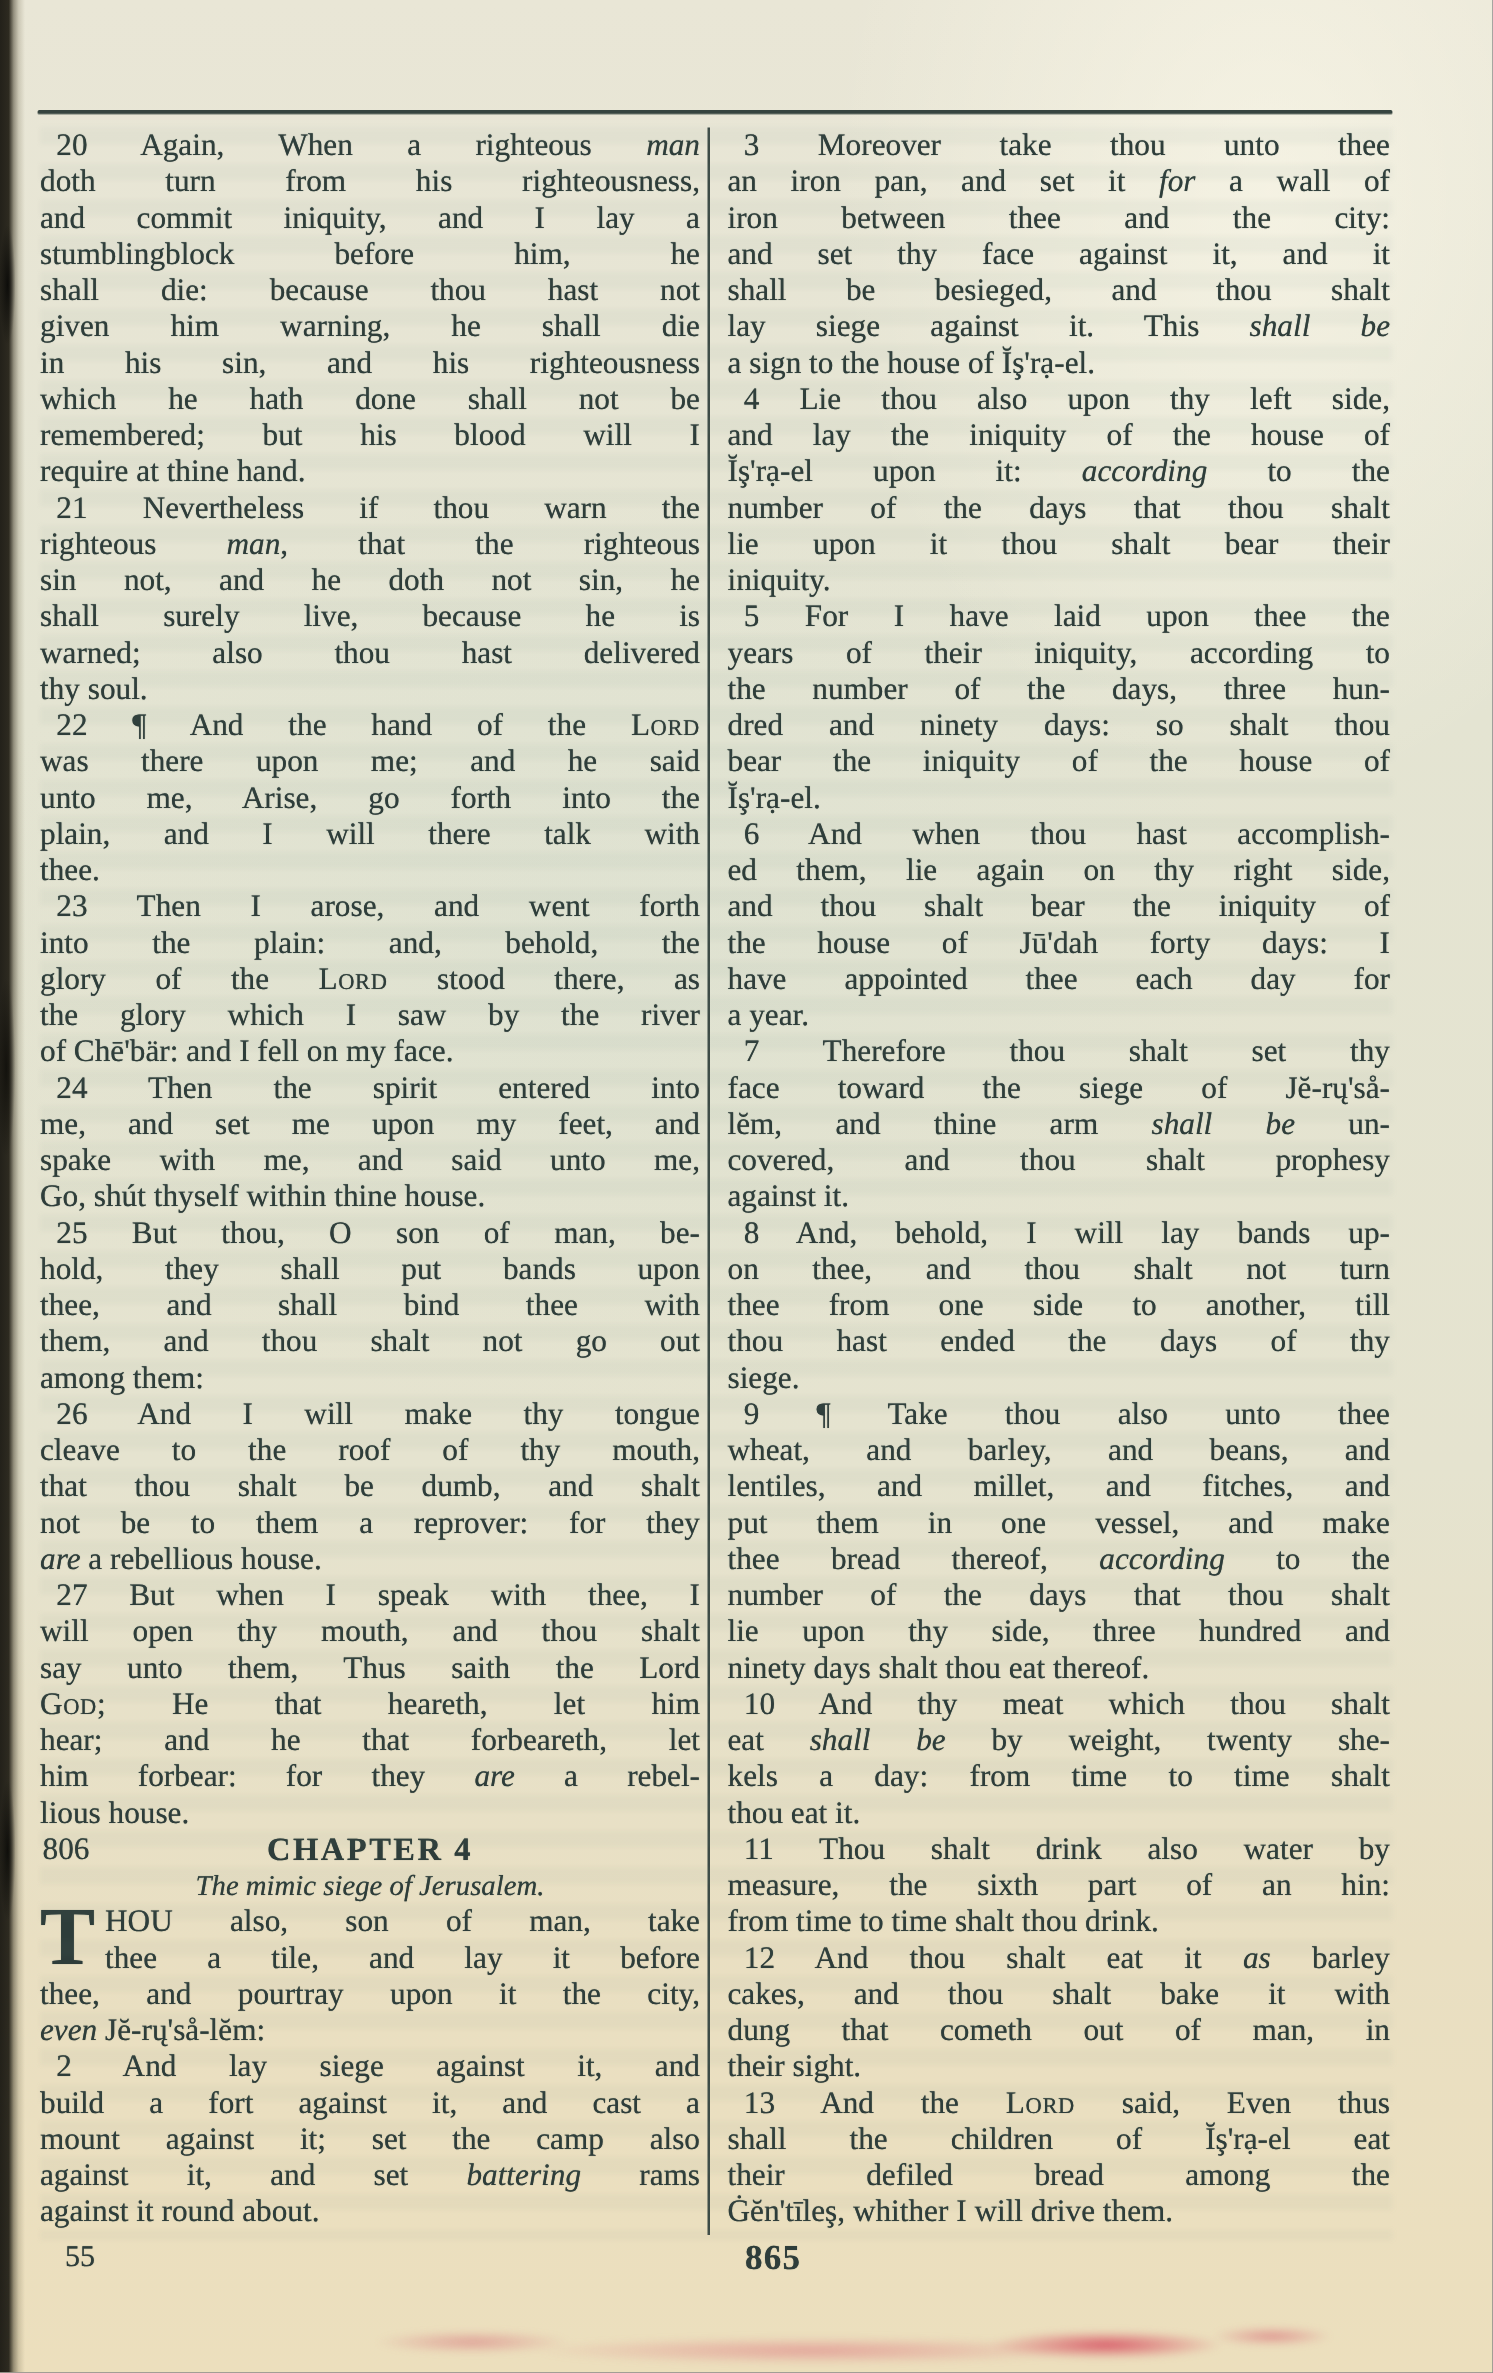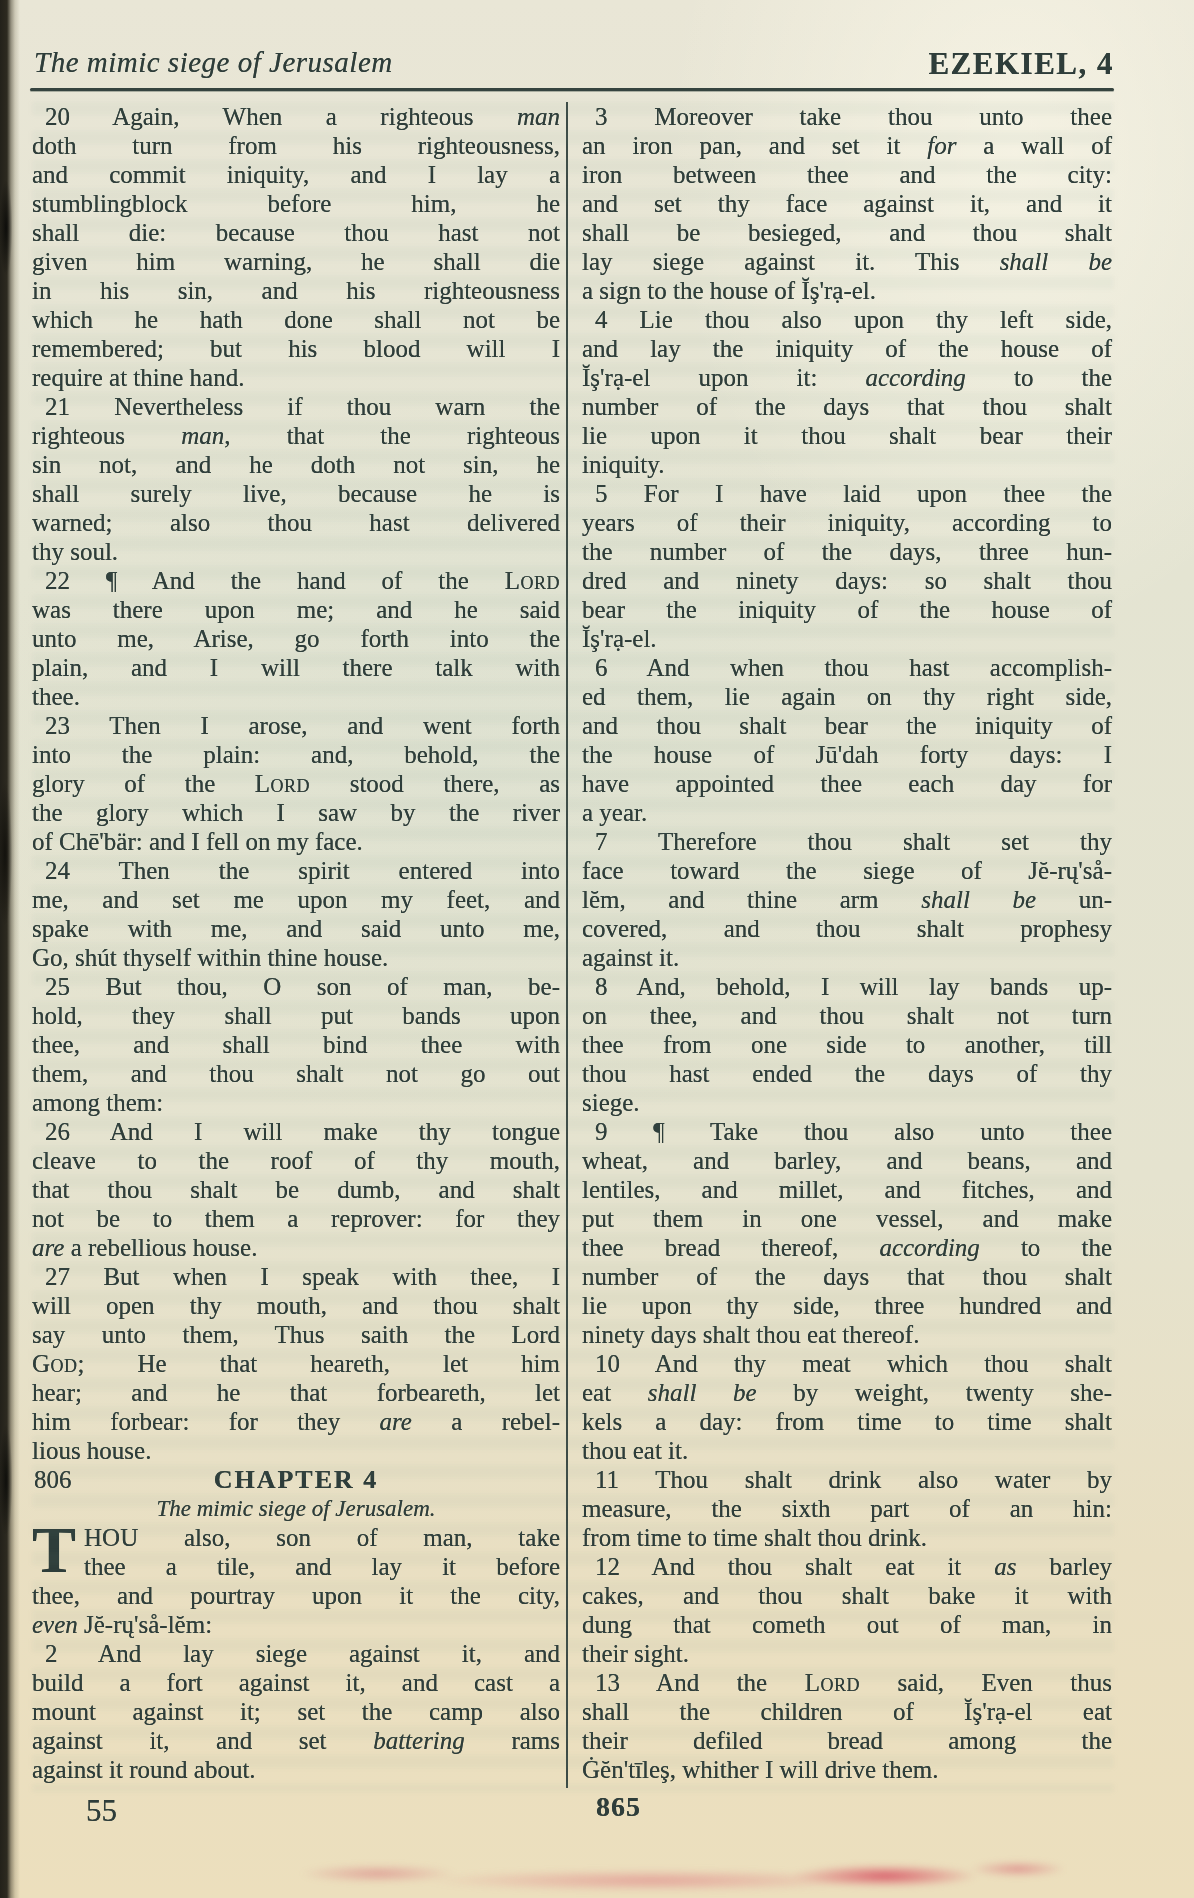--- a/index.html
+++ b/index.html
@@ -40,42 +40,38 @@
   .it{ font-style:italic; }
   .sc{ font-variant:small-caps; letter-spacing:.5px; }
   .dc{
     float:left; font-size:66px; line-height:50px; height:56px;
     font-weight:bold; padding:2px 8px 0 0;
   }
   .chap-row{ position:relative; height:29px; line-height:29px; text-align:center; }
   .chap-catch{ position:absolute; left:2px; top:0; font-size:25px; }
   .chap-heading{ font-weight:bold; font-size:26px; letter-spacing:2px; }
   .chap-sub{ height:29px; line-height:29px; text-align:center; font-style:italic; font-size:23px; }
-  .folio-left{ position:absolute; left:52px; top:1793px; font-size:31px;margin-left:34px; }
+  .folio-left{ position:absolute; left:52px; top:1793px; font-size:24px; }
   .folio-center{ position:absolute; left:596px; top:1791px; font-size:28px; font-weight:bold; letter-spacing:1px; }
   .stain{
     position:absolute; left:300px; top:1840px; width:780px; height:58px;
     background:
       radial-gradient(ellipse 130px 16px at 75% 62%, rgba(213,72,92,.85), rgba(213,72,92,0) 72%),
       radial-gradient(ellipse 300px 15px at 45% 70%, rgba(219,108,120,.5), rgba(219,108,120,0) 75%),
       radial-gradient(ellipse 100px 12px at 10% 58%, rgba(208,92,108,.45), rgba(208,92,108,0) 78%),
       radial-gradient(ellipse 60px 10px at 92% 50%, rgba(210,80,100,.5), rgba(210,80,100,0) 80%);
     filter:blur(3px);
   }
 </style>
 </head>
 <body>
 
 <div class="page ink">
   <div class="binding-edge"></div>
 
-  <div class="running-head">
-    <span class="rh-left">The mimic siege of Jerusalem</span>
-    <span class="rh-right">EZEKIEL, 4</span>
-  </div>
 
   <div class="head-rule"></div>
 
   <div class="columns">
     <div class="col-left">
         <div class="verse">
           <div class="line first"><span>20 Again, When a righteous </span><span class="it">man</span></div>
           <div class="line"><span>doth turn from his righteousness,</span></div>
           <div class="line"><span>and commit iniquity, and I lay a</span></div>
           <div class="line"><span>stumblingblock before him, he</span></div>

